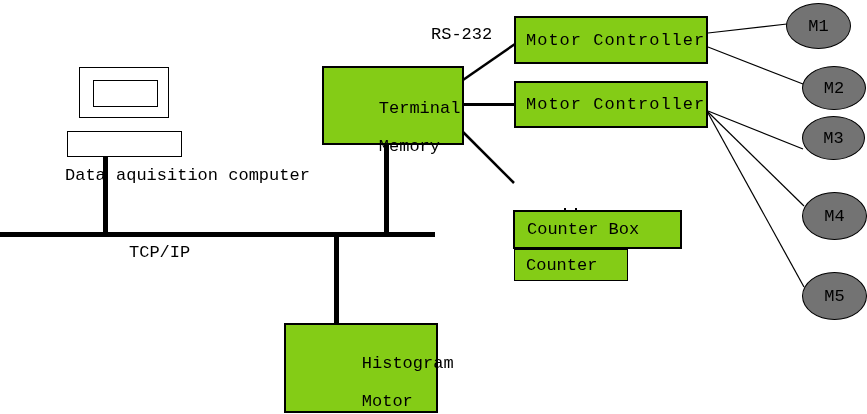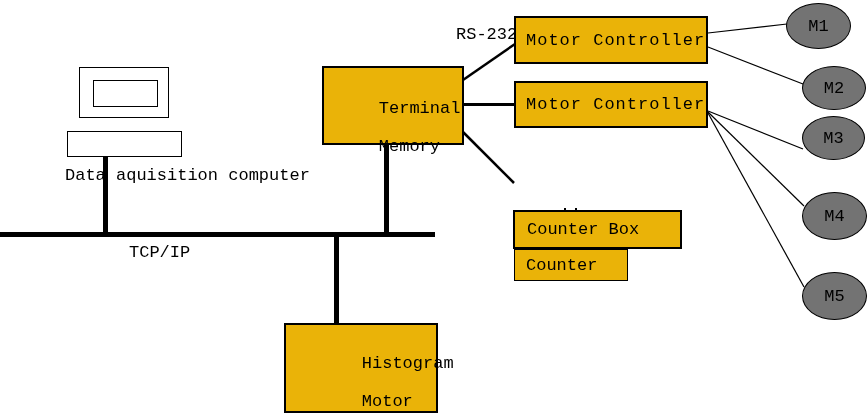--- a/index.html
+++ b/index.html
@@ -15,21 +15,21 @@
   }
   svg.wires {
     position: absolute;
     left: 0; top: 0;
     width: 867px; height: 414px;
   }
   .box {
     position: absolute;
     box-sizing: border-box;
     border: 2px solid #000000;
-    background: #eab308;
+    background: #84cc16;
     line-height: 19px;
     white-space: pre;
   }
   .box.thin { border-width: 1px; }
   .vcenter {
     display: flex;
     align-items: center;
   }
   .ellipse {
     position: absolute;
@@ -78,21 +78,21 @@
     <line x1="565" y1="208" x2="565" y2="257" stroke="#000" stroke-width="2" shape-rendering="crispEdges"></line>
     <line x1="576" y1="208" x2="576" y2="257" stroke="#000" stroke-width="2" shape-rendering="crispEdges"></line>
   </svg>
 
   <div class="iconrect" style="left:79px; top:67px; width:90px; height:51px;"></div>
   <div class="iconrect" style="left:93px; top:80px; width:65px; height:27px;"></div>
   <div class="iconrect" style="left:67px; top:131px; width:115px; height:26px;"></div>
 
   <div class="floatlabel" style="left:65px; top:166px;">Data aquisition computer</div>
   <div class="floatlabel" style="left:129px; top:243px;">TCP/IP</div>
-  <div class="floatlabel" style="left:456px; top:25px;">RS-232</div>
+  <div class="floatlabel" style="left:431px; top:25px;">RS-232</div>
 
   <div class="box" style="left:322px; top:66px; width:142px; height:79px; padding:12px 0 0 14px;">
     <span>Terminal</span><br>
     <span>Memory</span>
   </div>
 
   <div class="box vcenter" style="left:514px; top:16px; width:194px; height:48px; padding-left:10px; letter-spacing:1px;">
     <span>Motor Controller</span>
   </div>
   <div class="box vcenter" style="left:514px; top:81px; width:194px; height:47px; padding-left:10px; letter-spacing:1px;">

